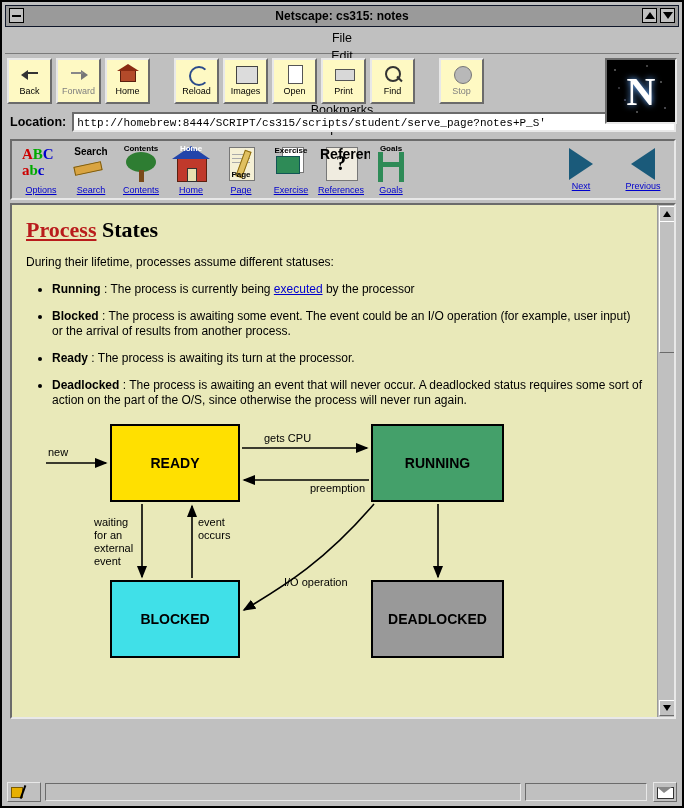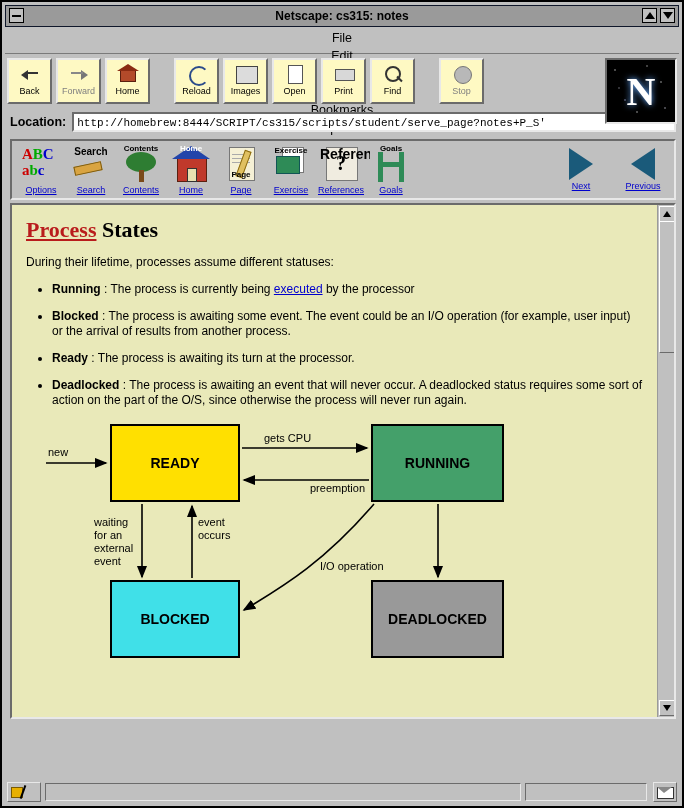--- a/index.html
+++ b/index.html
@@ -773,21 +773,21 @@
 
         <div class="dlabel" style="left:22px; top:26px;">new</div>
         <div class="dlabel" style="left:238px; top:12px;">gets CPU</div>
         <div class="dlabel" style="left:248px; top:62px;margin-left:36px;">preemption</div>
         <div class="dlabel" style="left:68px; top:96px; white-space:pre;">waiting
 for an
 external
 event</div>
         <div class="dlabel" style="left:172px; top:96px; white-space:pre;">event
 occurs</div>
-        <div class="dlabel" style="left:258px; top:140px;margin-left:36px;">I/O operation</div>
+        <div class="dlabel" style="left:258px; top:156px;">I/O operation</div>
       </div>
     </div>
 
     <div class="vscroll">
       <div class="sb-btn sb-up">
         <div class="sb-tri-up"></div>
       </div>
       <div class="sb-thumb"></div>
       <div class="sb-btn sb-dn">
         <div class="sb-tri-dn"></div>

